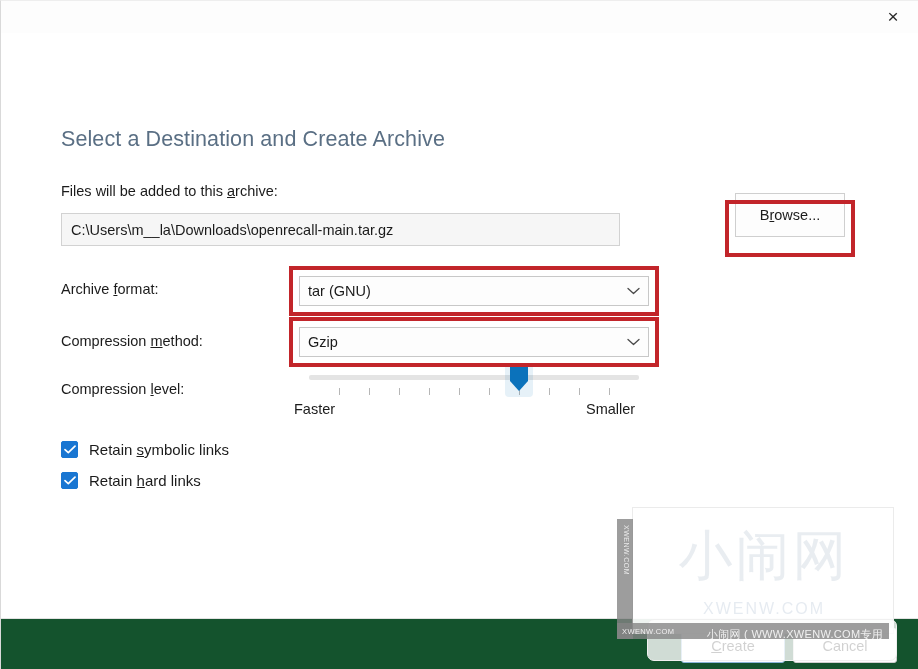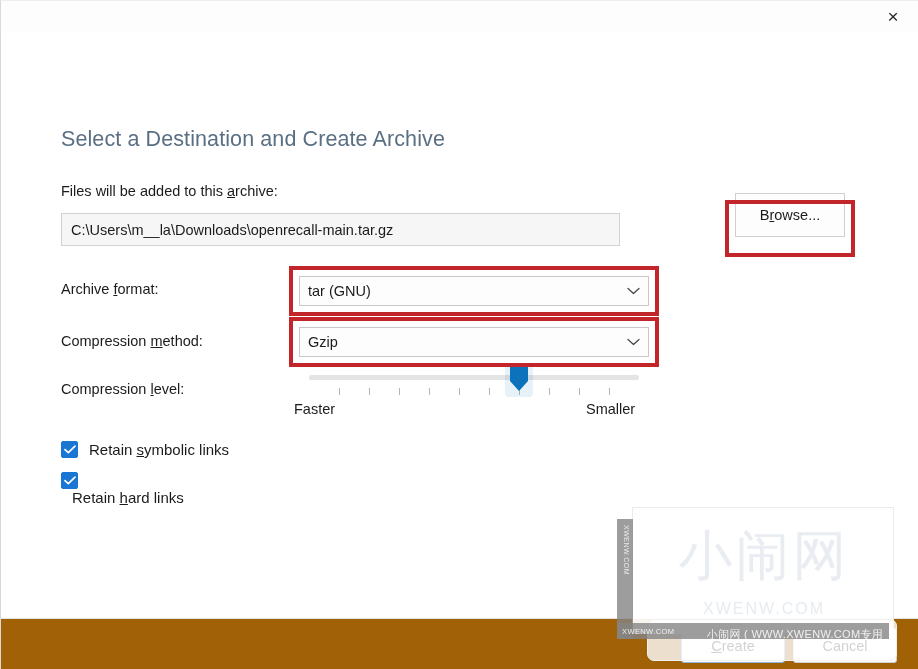--- a/index.html
+++ b/index.html
@@ -223,21 +223,21 @@
 
   
   .cbrow {
     position: absolute;
     left: 60px;
     height: 22px;
     display: flex; 
     cursor: pointer;
   }
   #cb-row-0 { top: 348px; }
-  #cb-row-1 { top: 379px; flex-direction: column; }
+  #cb-row-1 { top: 379px; }
   .cbox {
     width: 17px; height: 17px;
     background: #1976d2;
     border: 1px solid #1976d2;
     border-radius: 2px;
     display: flex; align-items: center; justify-content: center;
     flex: 0 0 auto;
   }
   .cbox svg { display: block; }
   .cblabel {
@@ -245,21 +245,21 @@
     font-size: 15px;
     color: #1b1b1b;
     white-space: nowrap;
   }
 
   
   #footer {
     position: absolute;
     left: 0; top: 617px;
     width: 918px; height: 52px;
-    background: #a16207;
+    background: #14532d;
     border-top: 1px solid #e2e2e2;
   }
   .footer-btn {
     position: absolute;
     top: 9px;
     height: 35px;
     background: #fdfdfd;
     border: 1px solid #cfcfcf;
     border-radius: 3px;
     font-size: 14.5px;

